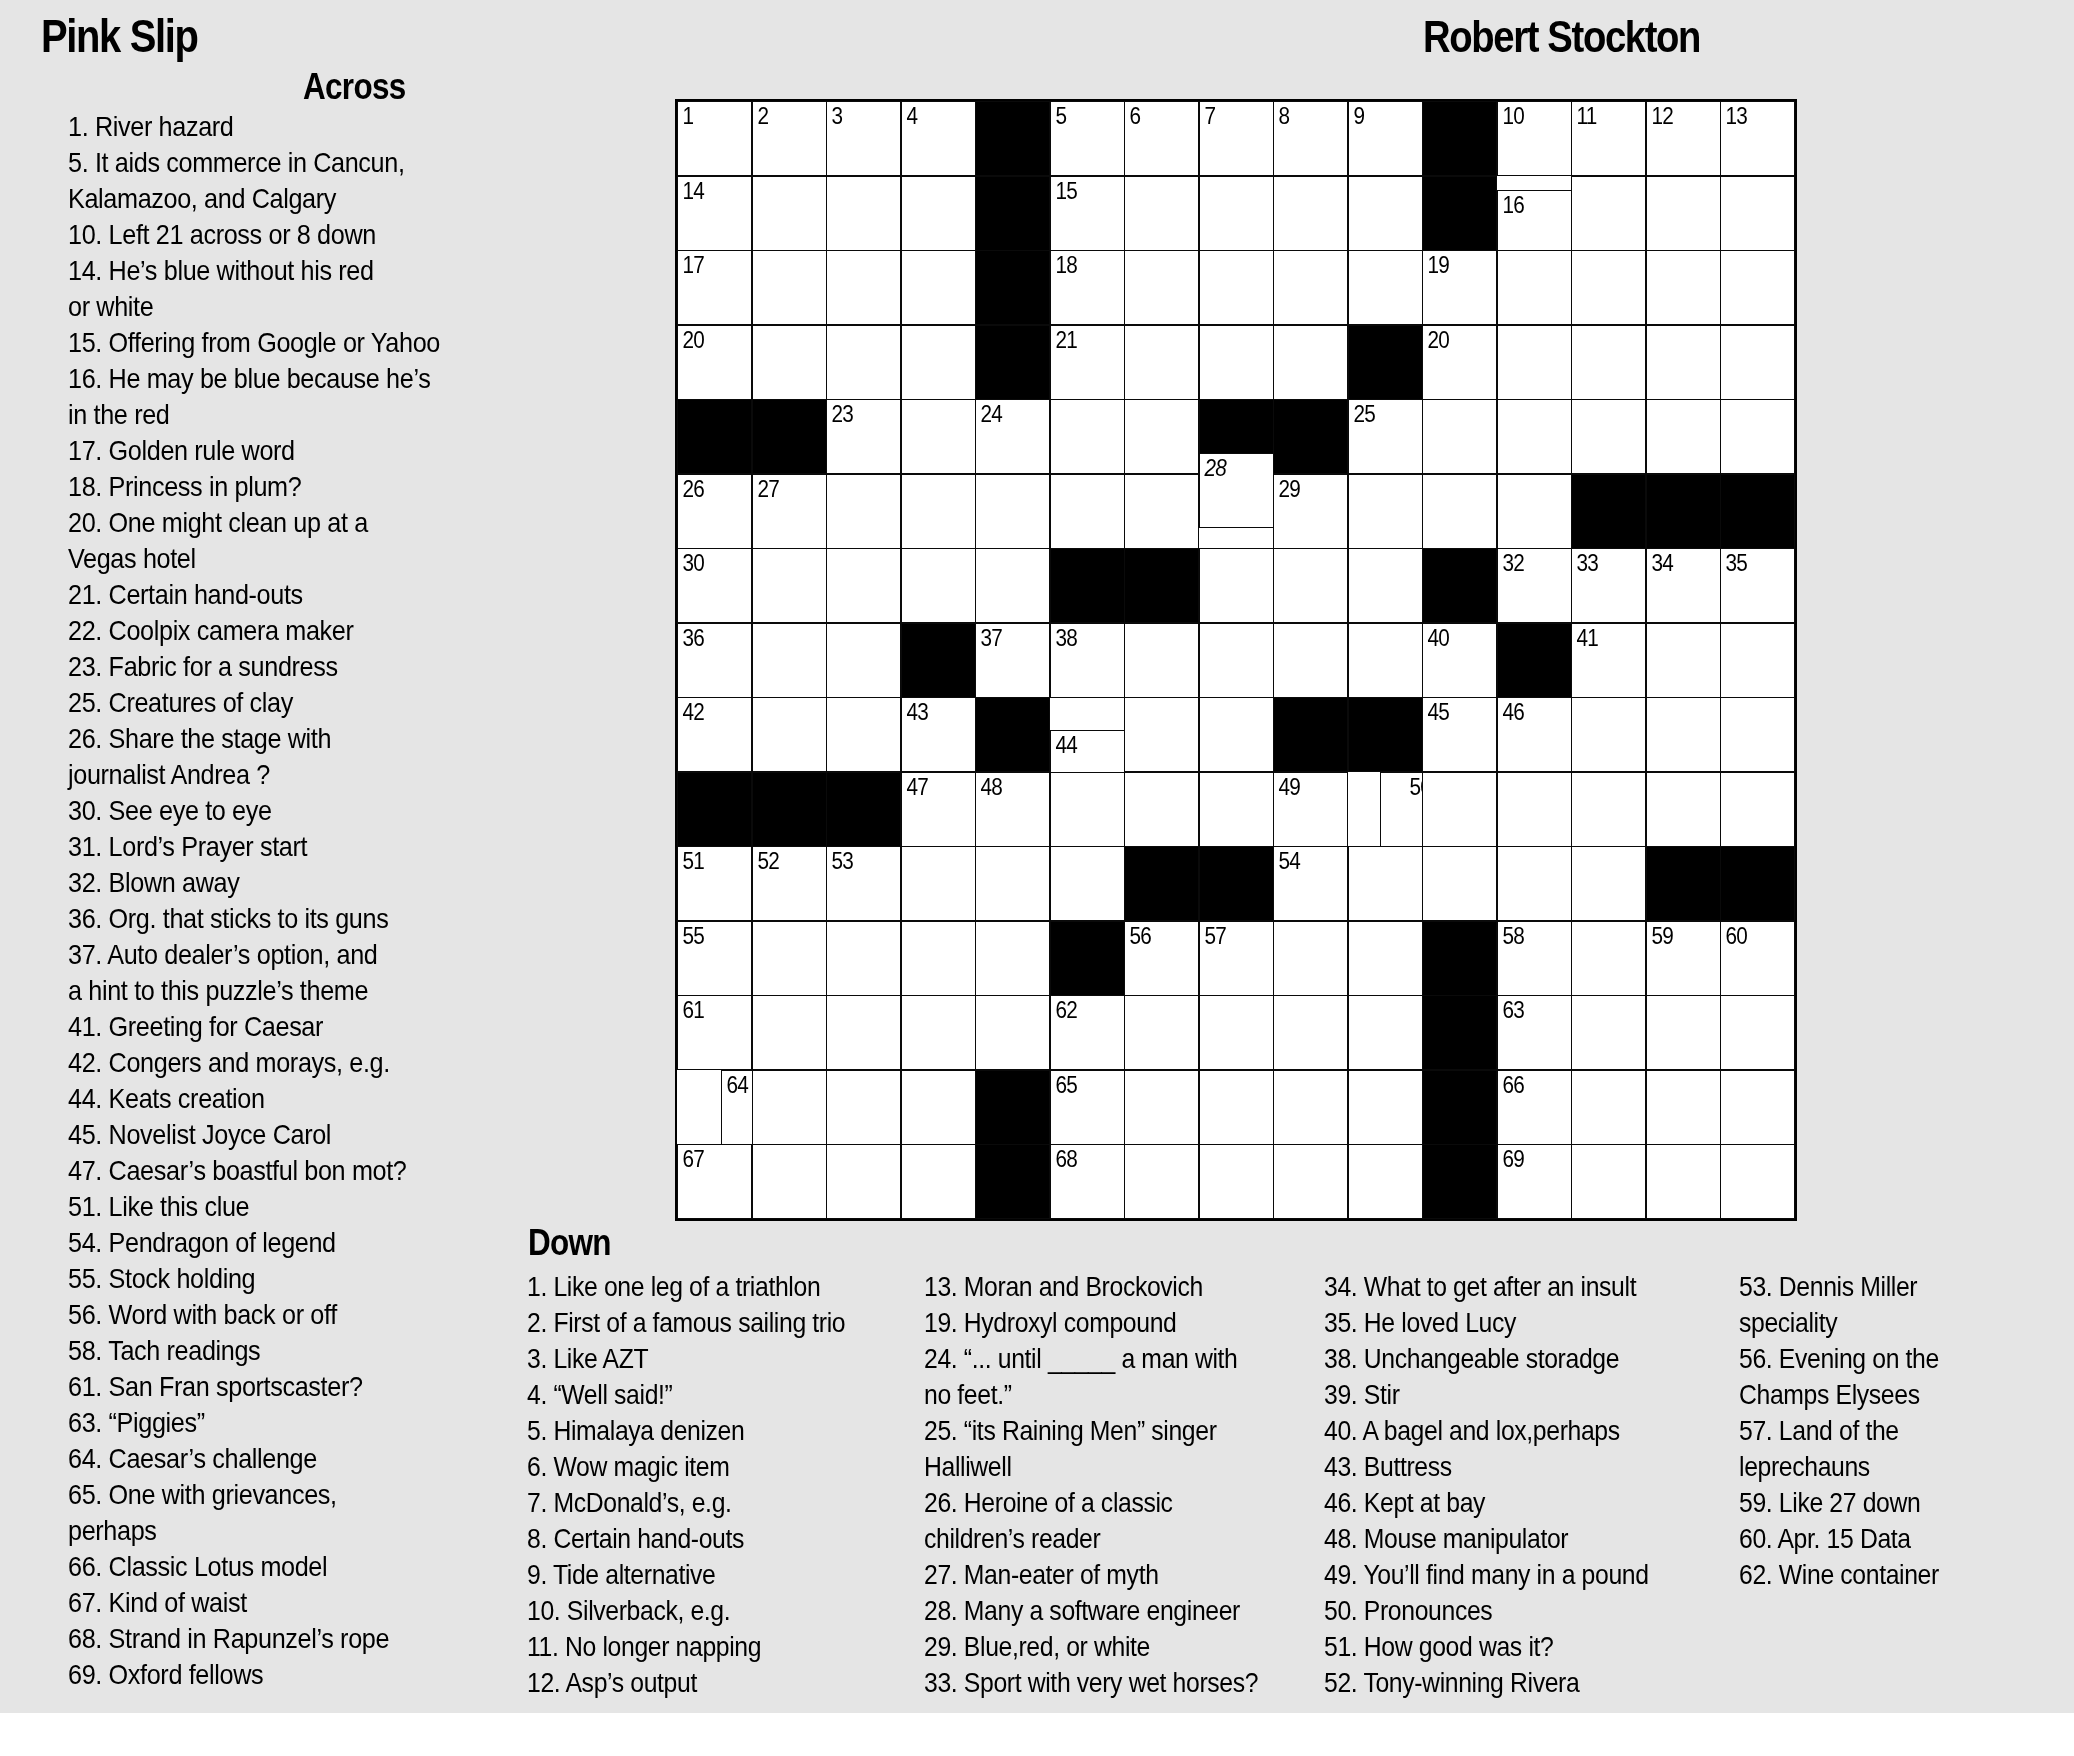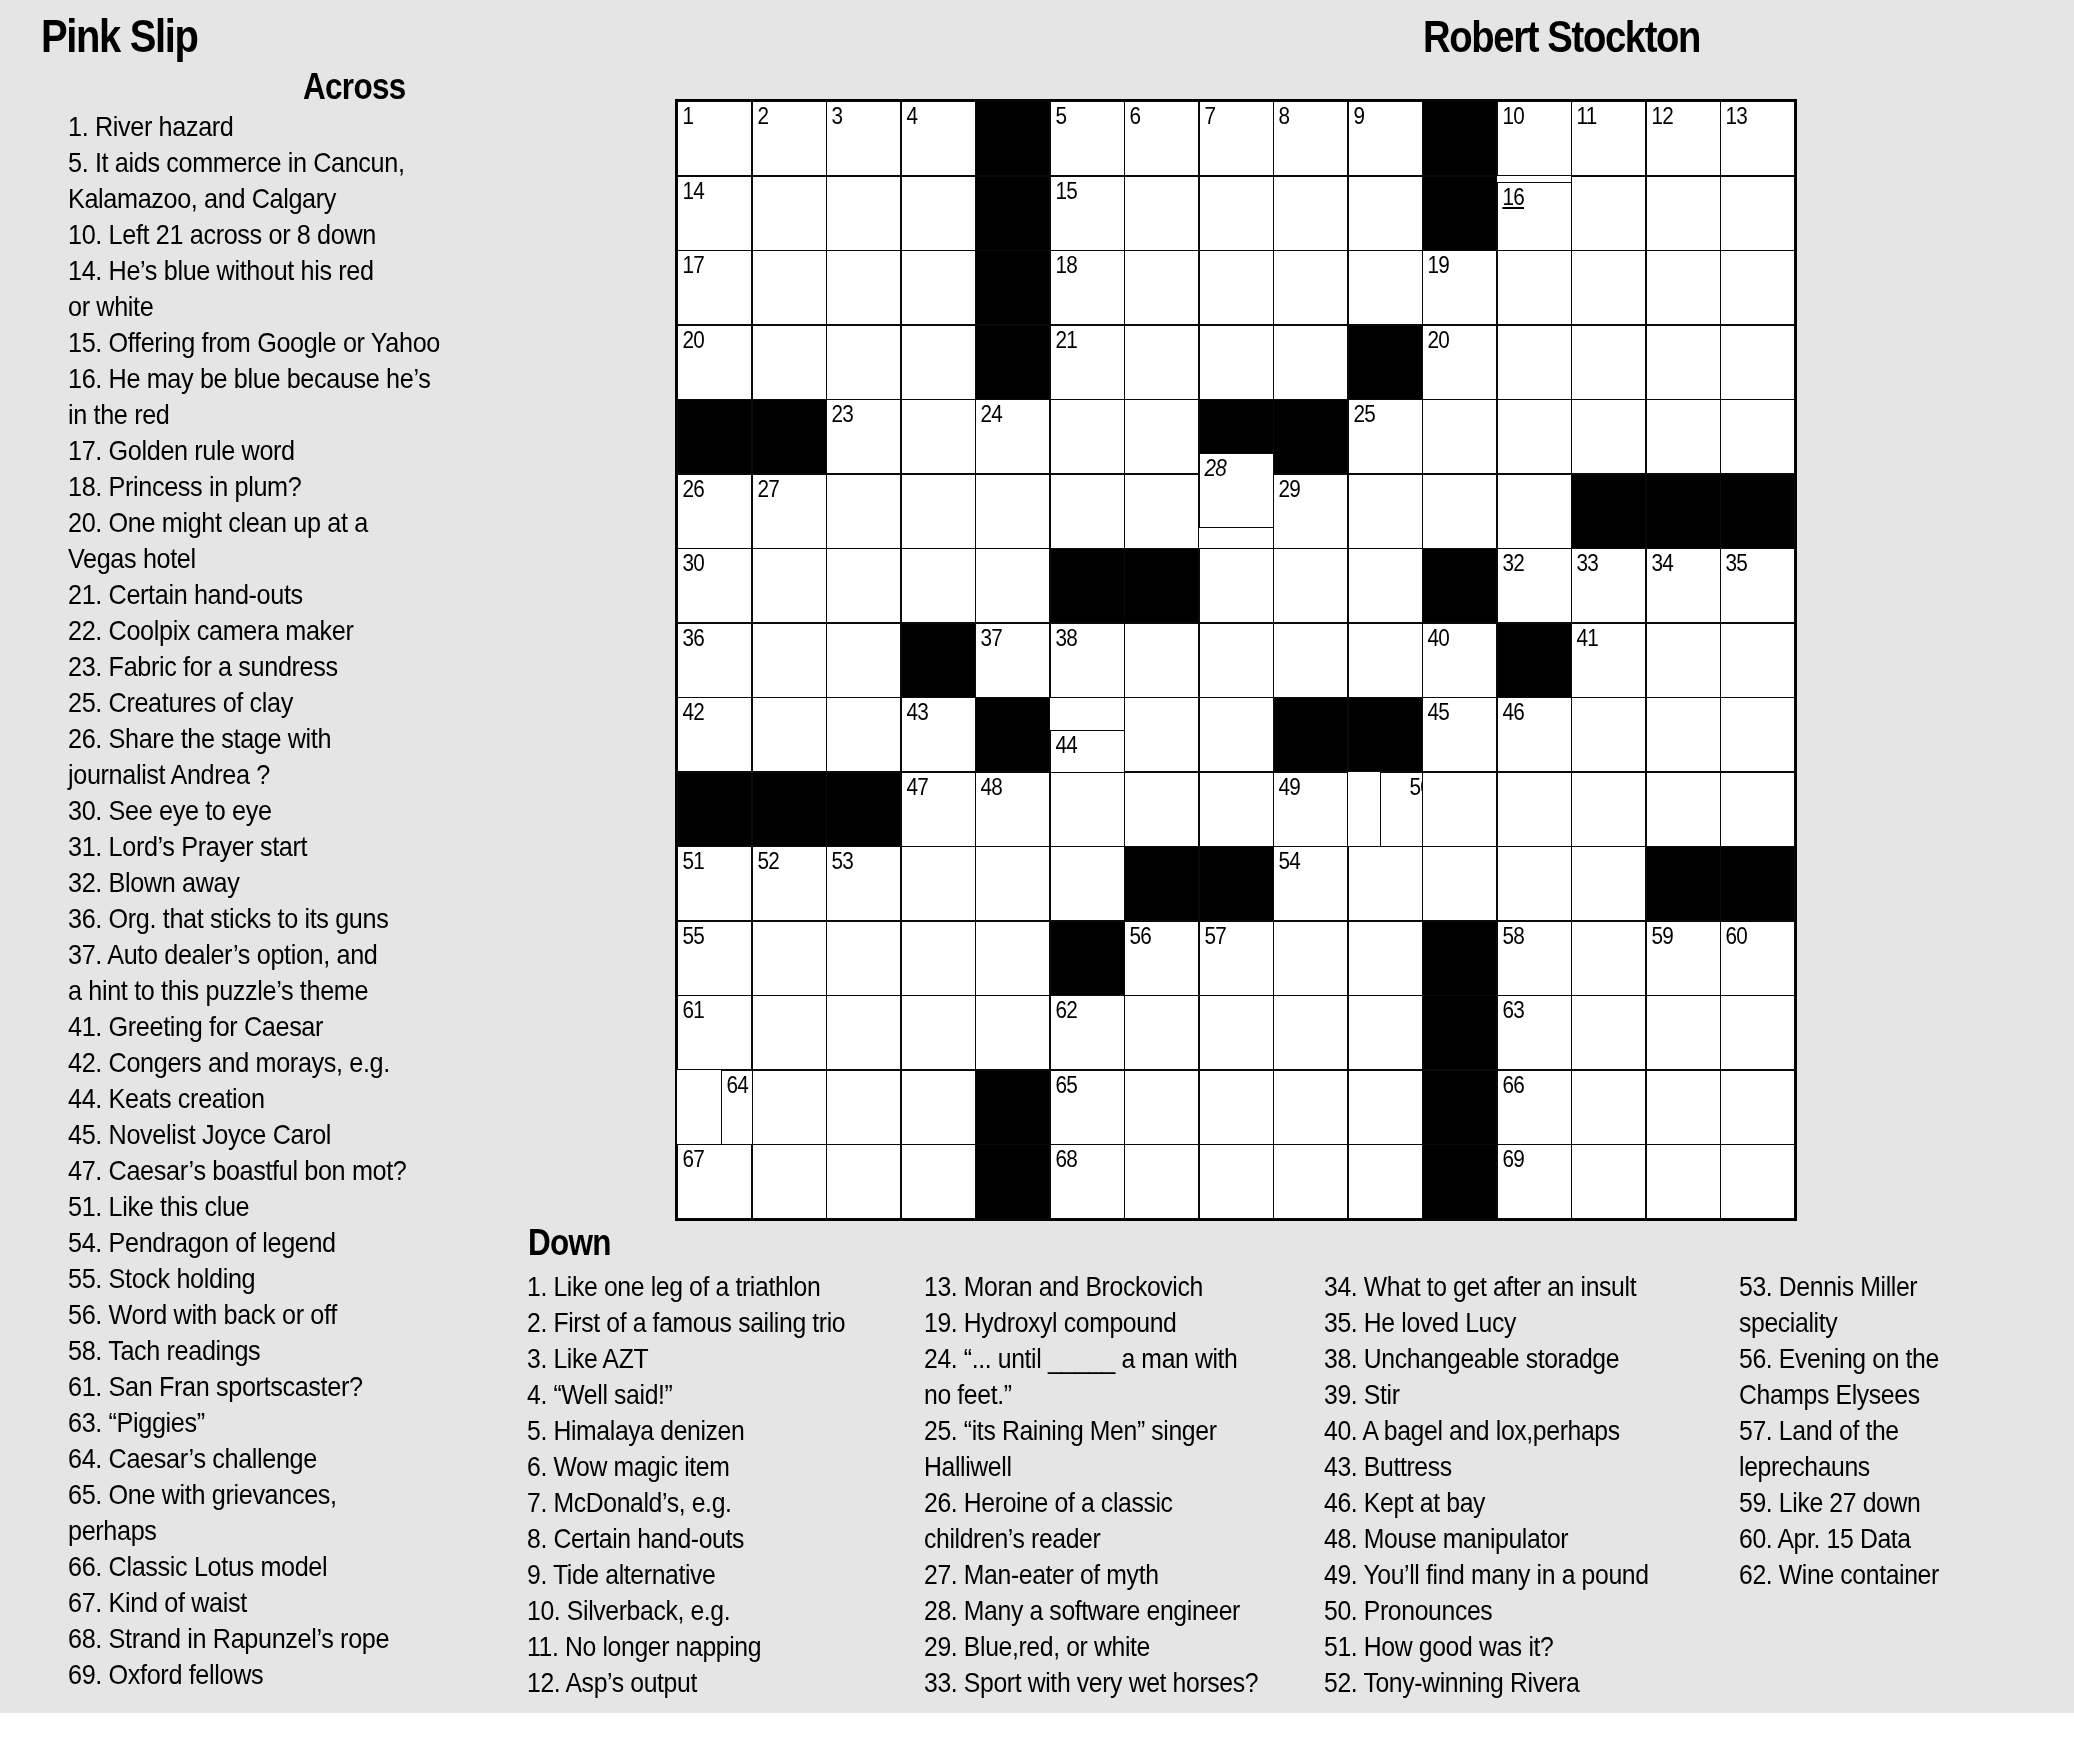--- a/index.html
+++ b/index.html
@@ -157,21 +157,21 @@
       <div class="cell" style="left: 224px; top: 75px;"></div>
       <div class="cell black" style="left: 298px; top: 75px;"></div>
       <div class="cell" style="left: 373px; top: 75px;">
         <span class="num">15</span>
       </div>
       <div class="cell" style="left: 447px; top: 75px;"></div>
       <div class="cell" style="left: 522px; top: 75px;"></div>
       <div class="cell" style="left: 596px; top: 75px;"></div>
       <div class="cell" style="left: 671px; top: 75px;"></div>
       <div class="cell black" style="left: 745px; top: 75px;"></div>
-      <div class="cell" style="left: 820px; top: 81px; text-decoration: underline;">
+      <div class="cell" style="left: 820px; top: 89px;">
         <span class="num">16</span>
       </div>
       <div class="cell" style="left: 894px; top: 75px;"></div>
       <div class="cell" style="left: 969px; top: 75px;"></div>
       <div class="cell" style="left: 1043px; top: 75px;"></div>
       <div class="cell" style="left: 0px; top: 149px;">
         <span class="num">17</span>
       </div>
       <div class="cell" style="left: 75px; top: 149px;"></div>
       <div class="cell" style="left: 149px; top: 149px;"></div>

